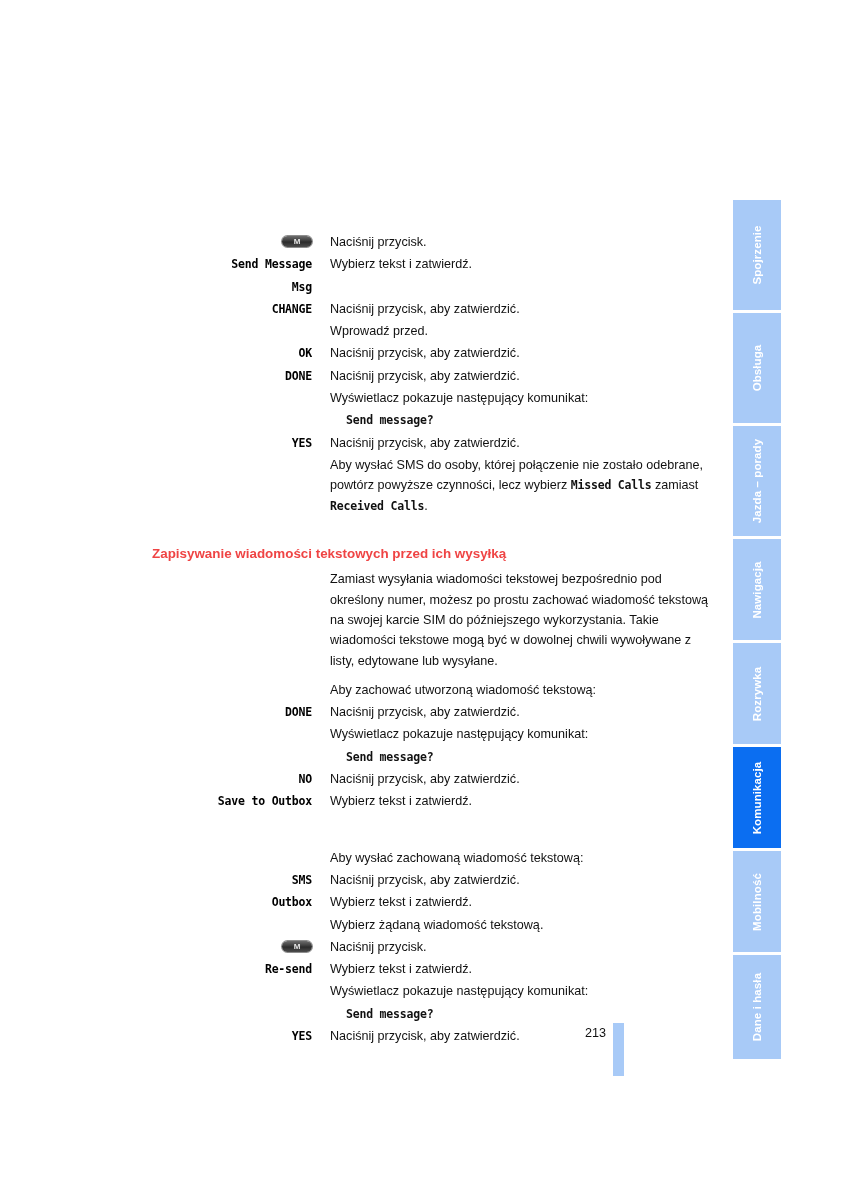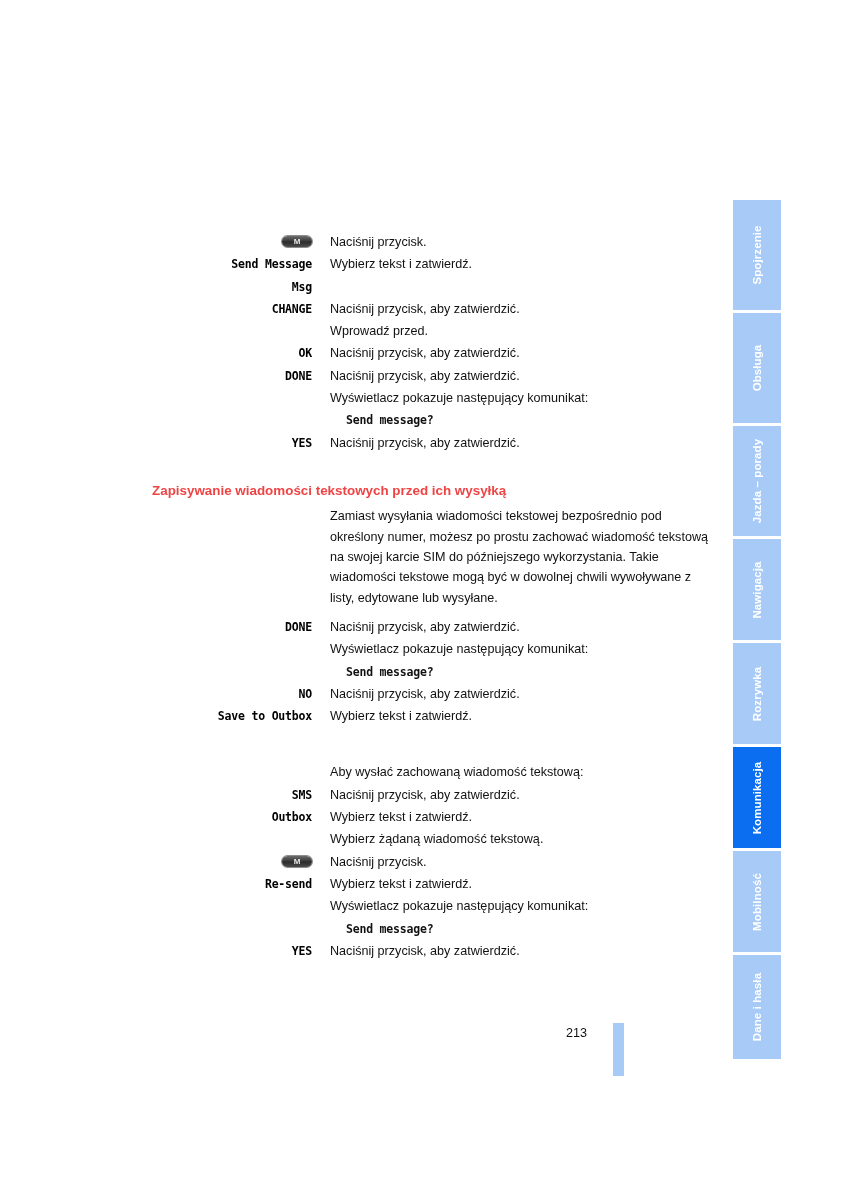--- a/index.html
+++ b/index.html
@@ -140,20 +140,21 @@
     letter-spacing: 0.1px;
   }
   .tab.active .tab-label { color: #ffffff; }
 
   
   .pagenum {
     position: absolute;
     left: 566px;
     top: 1026px;
     width: 40px;
+    text-align: right;
     font-size: 12.6px;
     color: #111111;
   }
   .page-marker {
     position: absolute;
     left: 613px;
     top: 1023px;
     width: 11px;
     height: 53px;
     background: #a8caf7;
@@ -197,29 +198,37 @@
         <div class="row-text">Wyświetlacz pokazuje następujący komunikat:</div>
       </div>
       <div class="row">
         <div class="row-label"></div>
         <div class="row-text mono">Send message?</div>
       </div>
       <div class="row">
         <div class="row-label">YES</div>
         <div class="row-text">Naciśnij przycisk, aby zatwierdzić.</div>
       </div>
+      <div class="row">
+        <div class="row-label"></div>
+        <div class="row-text"><span>Aby wysłać SMS do osoby, której połączenie nie zostało odebrane, powtórz powyższe czynności, lecz wybierz </span><span class="inline-mono">Missed Calls</span><span> zamiast </span><span class="inline-mono">Received Calls</span><span>.</span></div>
+      </div>
       <div class="gap-sm"></div>
       <div class="gap-lg"></div>
       <div class="heading">Zapisywanie wiadomości tekstowych przed ich wysyłką</div>
       <div class="gap-sm"></div>
       <div class="row">
         <div class="row-label"></div>
         <div class="row-text">Zamiast wysyłania wiadomości tekstowej bezpośrednio pod określony numer, możesz po prostu zachować wiadomość tekstową na swojej karcie SIM do późniejszego wykorzystania. Takie wiadomości tekstowe mogą być w dowolnej chwili wywoływane z listy, edytowane lub wysyłane.</div>
       </div>
       <div class="gap-sm"></div>
+      <div class="row">
+        <div class="row-label"></div>
+        <div class="row-text">Aby zachować utworzoną wiadomość tekstową:</div>
+      </div>
       <div class="row">
         <div class="row-label">DONE</div>
         <div class="row-text">Naciśnij przycisk, aby zatwierdzić.</div>
       </div>
       <div class="row">
         <div class="row-label"></div>
         <div class="row-text">Wyświetlacz pokazuje następujący komunikat:</div>
       </div>
       <div class="row">
         <div class="row-label"></div>

